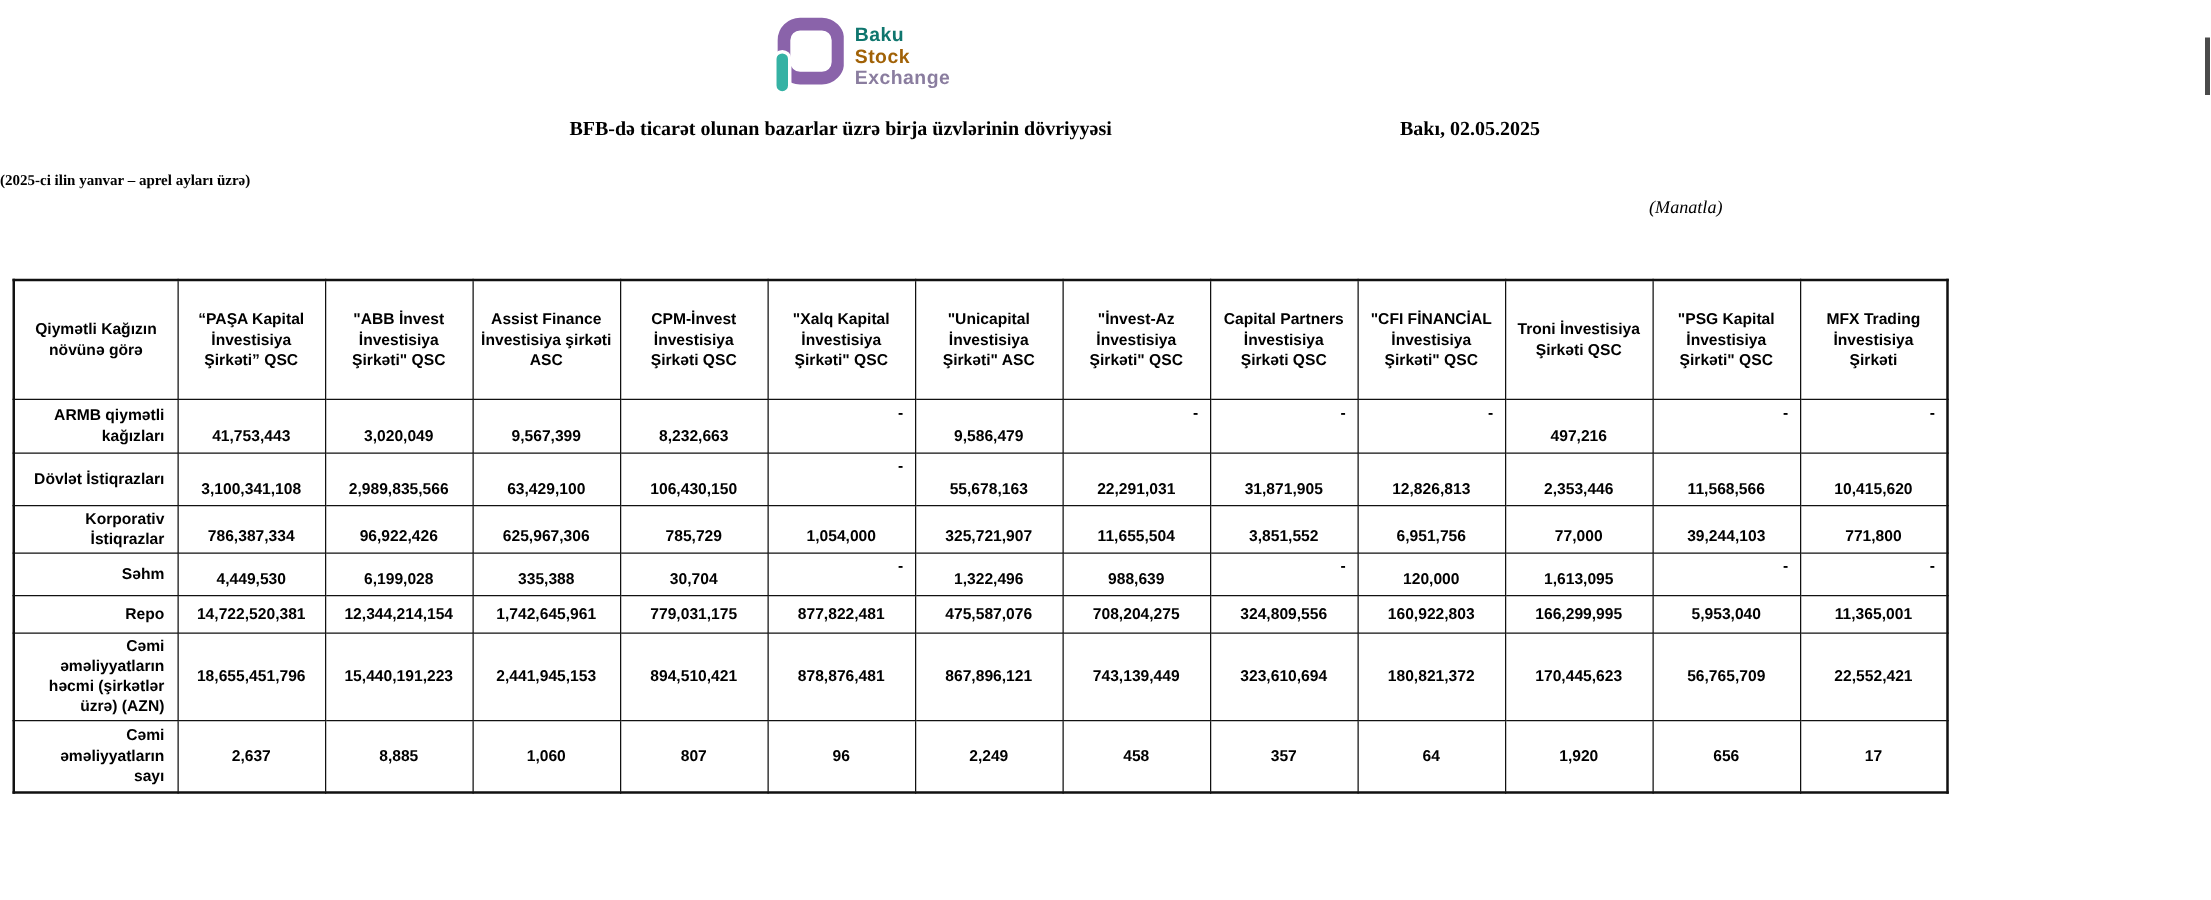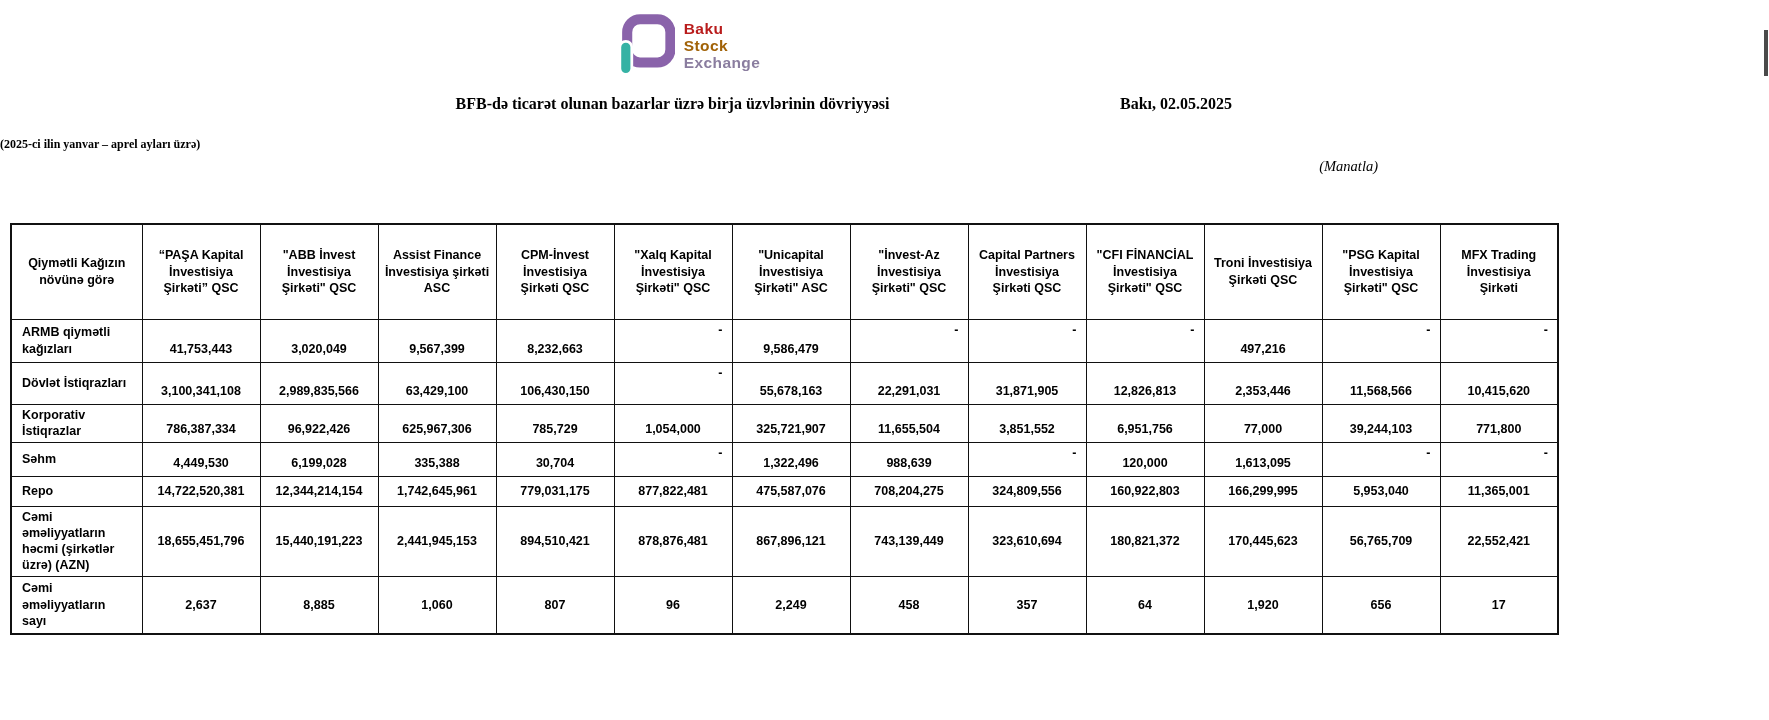--- a/index.html
+++ b/index.html
@@ -19,21 +19,21 @@
   
   .masthead{
     position:absolute;top:13px;left:0;width:1378px;
     display:flex;justify-content:center;align-items:center;
   }
   .logo{display:flex;align-items:center;gap:9px;}
   .logo-icon svg{display:block;}
   .logo-bowl{fill:none;stroke:var(--logo-purple);stroke-width:11px;}
   .logo-stem{fill:var(--logo-teal);stroke:#ffffff;stroke-width:3px;}
   .logo-text{display:flex;flex-direction:column;font-weight:bold;font-size:15.5px;line-height:17px;letter-spacing:.4px;}
-  .logo-text .l1{color:#b91c1c;}
+  .logo-text .l1{color:#0f766e;}
   .logo-text .l2{color:#a16207;}
   .logo-text .l3{color:#8a7d9f;}
   
   .doc-title{
     position:absolute;top:95px;left:0;width:1345px;text-align:center;
     font-family:"Liberation Serif","DejaVu Serif",serif;
     font-size:16px;font-weight:bold;
   }
   .doc-date{
     position:absolute;top:95px;left:1120px;
@@ -59,21 +59,21 @@
   .turnover-table,.turnover-table th,.turnover-table td{
     border:1.5px solid var(--border);
   }
   .turnover-table{border-width:2px;}
   .turnover-table thead tr{height:95px;}
   .turnover-table thead th{
     vertical-align:middle;text-align:center;padding:2px 6px;line-height:1.32;
   }
   .turnover-table thead th.corner{padding:2px 12px;}
   .turnover-table tbody th{
-    vertical-align:middle;text-align:left;padding:2px 10px;line-height:1.3;
+    vertical-align:middle;text-align:right;padding:2px 10px;line-height:1.3;
   }
   .turnover-table tbody td{
     vertical-align:bottom;text-align:center;padding:2px 3px 6px;
   }
   tr.row-0{height:43px;}
   tr.row-1{height:42px;}
   tr.row-2{height:38px;}
   tr.row-3{height:34px;}
   tr.row-4{height:30px;}
   tr.row-5{height:70px;}

